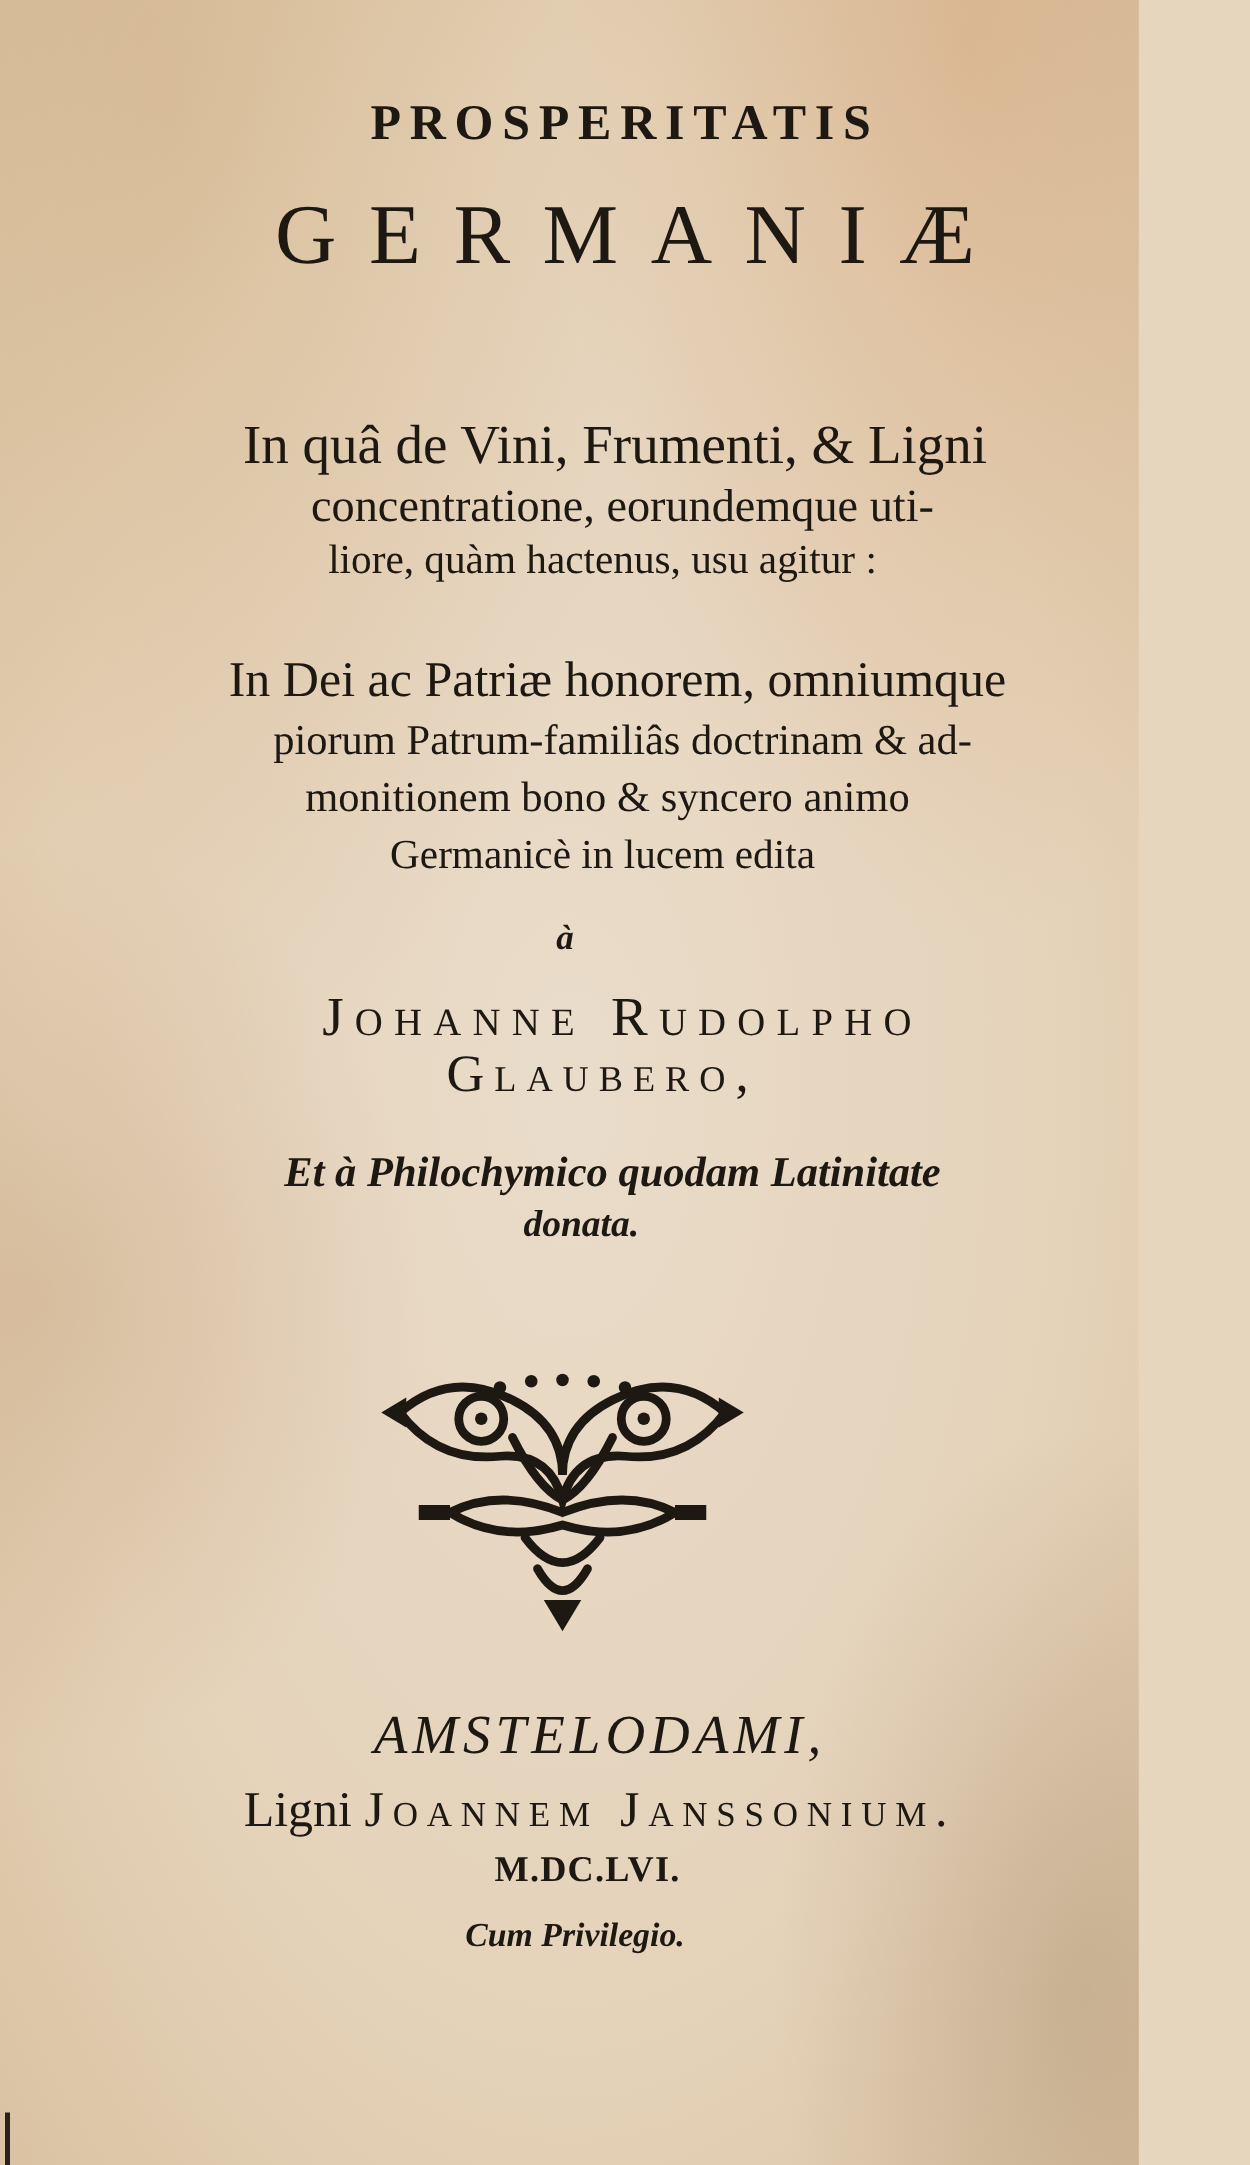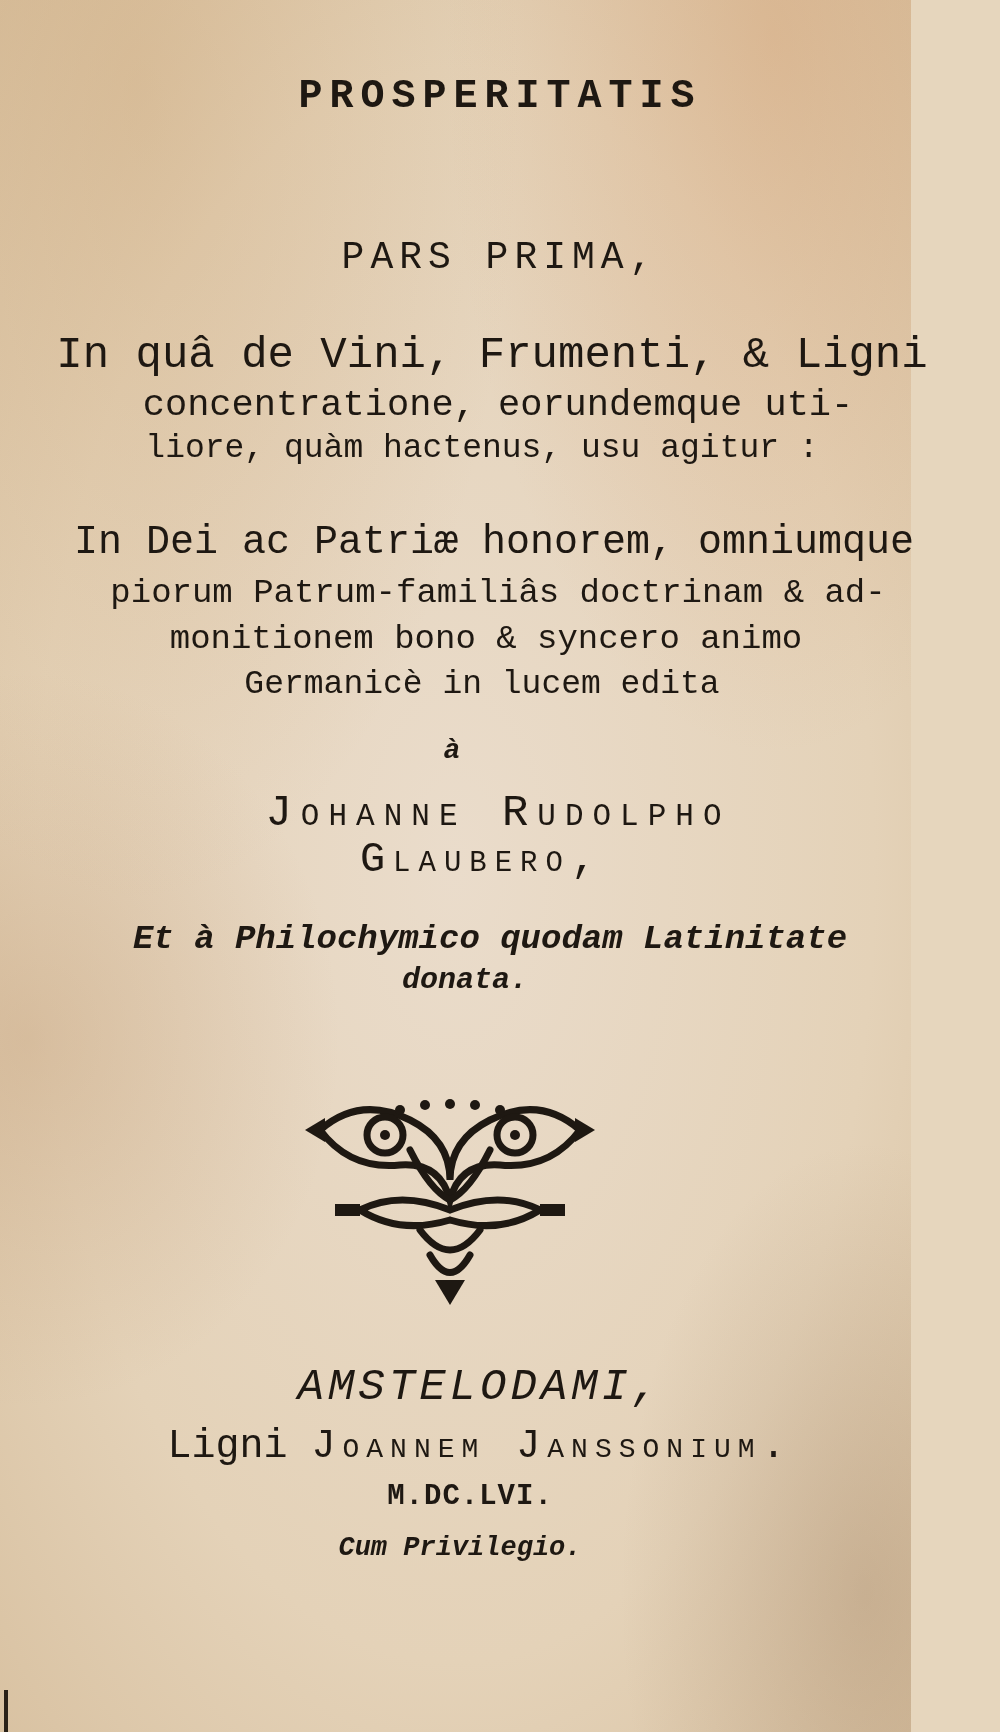--- a/index.html
+++ b/index.html
@@ -8,21 +8,21 @@
     background: #e6d6bd;
   }
   .page {
     position: relative; width: 911px; height: 1732px;
     background:
       radial-gradient(ellipse at 15% 5%, rgba(201,160,110,0.35) 0%, rgba(201,160,110,0) 35%),
       radial-gradient(ellipse at 85% 2%, rgba(210,150,100,0.35) 0%, rgba(210,150,100,0) 30%),
       radial-gradient(ellipse at 95% 92%, rgba(160,130,100,0.35) 0%, rgba(160,130,100,0) 20%),
       radial-gradient(ellipse at 3% 60%, rgba(190,150,110,0.35) 0%, rgba(190,150,110,0) 25%),
       radial-gradient(ellipse at 50% 50%, #eadccb 0%, #e4d2b8 65%, #d9c2a2 100%);
-    font-family: Liberation Mono, monospace;
+    font-family: Liberation Serif, serif;
     color: #1e1812;
   }
   .line { position: absolute; left: 0; width: 1000px; text-align: center; white-space: nowrap; }
   .t1 { top: 74px; font-size: 40px; font-weight: bold; letter-spacing: 7px; }
   .t2 { top: 148px; font-size: 68px; letter-spacing: 26px; padding-left: 26px; box-sizing: border-box; }
   .t3 { top: 236px; font-size: 38px; letter-spacing: 6px; }
   .s1 { top: 330px; font-size: 44px; left: -8px; }
   .s2 { top: 384px; font-size: 37px; left: -2px; }
   .s3 { top: 430px; font-size: 33px; left: -18px; }
   .d1 { top: 520px; font-size: 40px; left: -6px; }
@@ -40,21 +40,21 @@
   .p2 .sc { font-variant: small-caps; letter-spacing: 7px; }
   .p3 { top: 1480px; font-size: 29px; font-weight: bold; letter-spacing: 1px; left: -30px; }
   .p4 { top: 1533px; font-size: 27px; font-style: italic; font-weight: bold; left: -40px; }
   .edge { position: absolute; left: 4px; top: 1690px; width: 4px; height: 42px; background: #2a2118; }
 </style>
 </head>
 <body>
 
 <div class="page">
   <div class="line t1">PROSPERITATIS</div>
-  <div class="line t3">PARS PRIMA,</div>
+  <div class="line t2">GERMANIÆ</div>
 
   <div class="line s1">In quâ de Vini, Frumenti, &amp; Ligni</div>
   <div class="line s2">concentratione, eorundemque uti-</div>
   <div class="line s3">liore, quàm hactenus, usu agitur :</div>
 
   <div class="line d1">In Dei ac Patriæ honorem, omniumque</div>
   <div class="line d2">piorum Patrum-familiâs doctrinam &amp; ad-</div>
   <div class="line d3">monitionem bono &amp; syncero animo</div>
   <div class="line d4">Germanicè in lucem edita</div>
 

